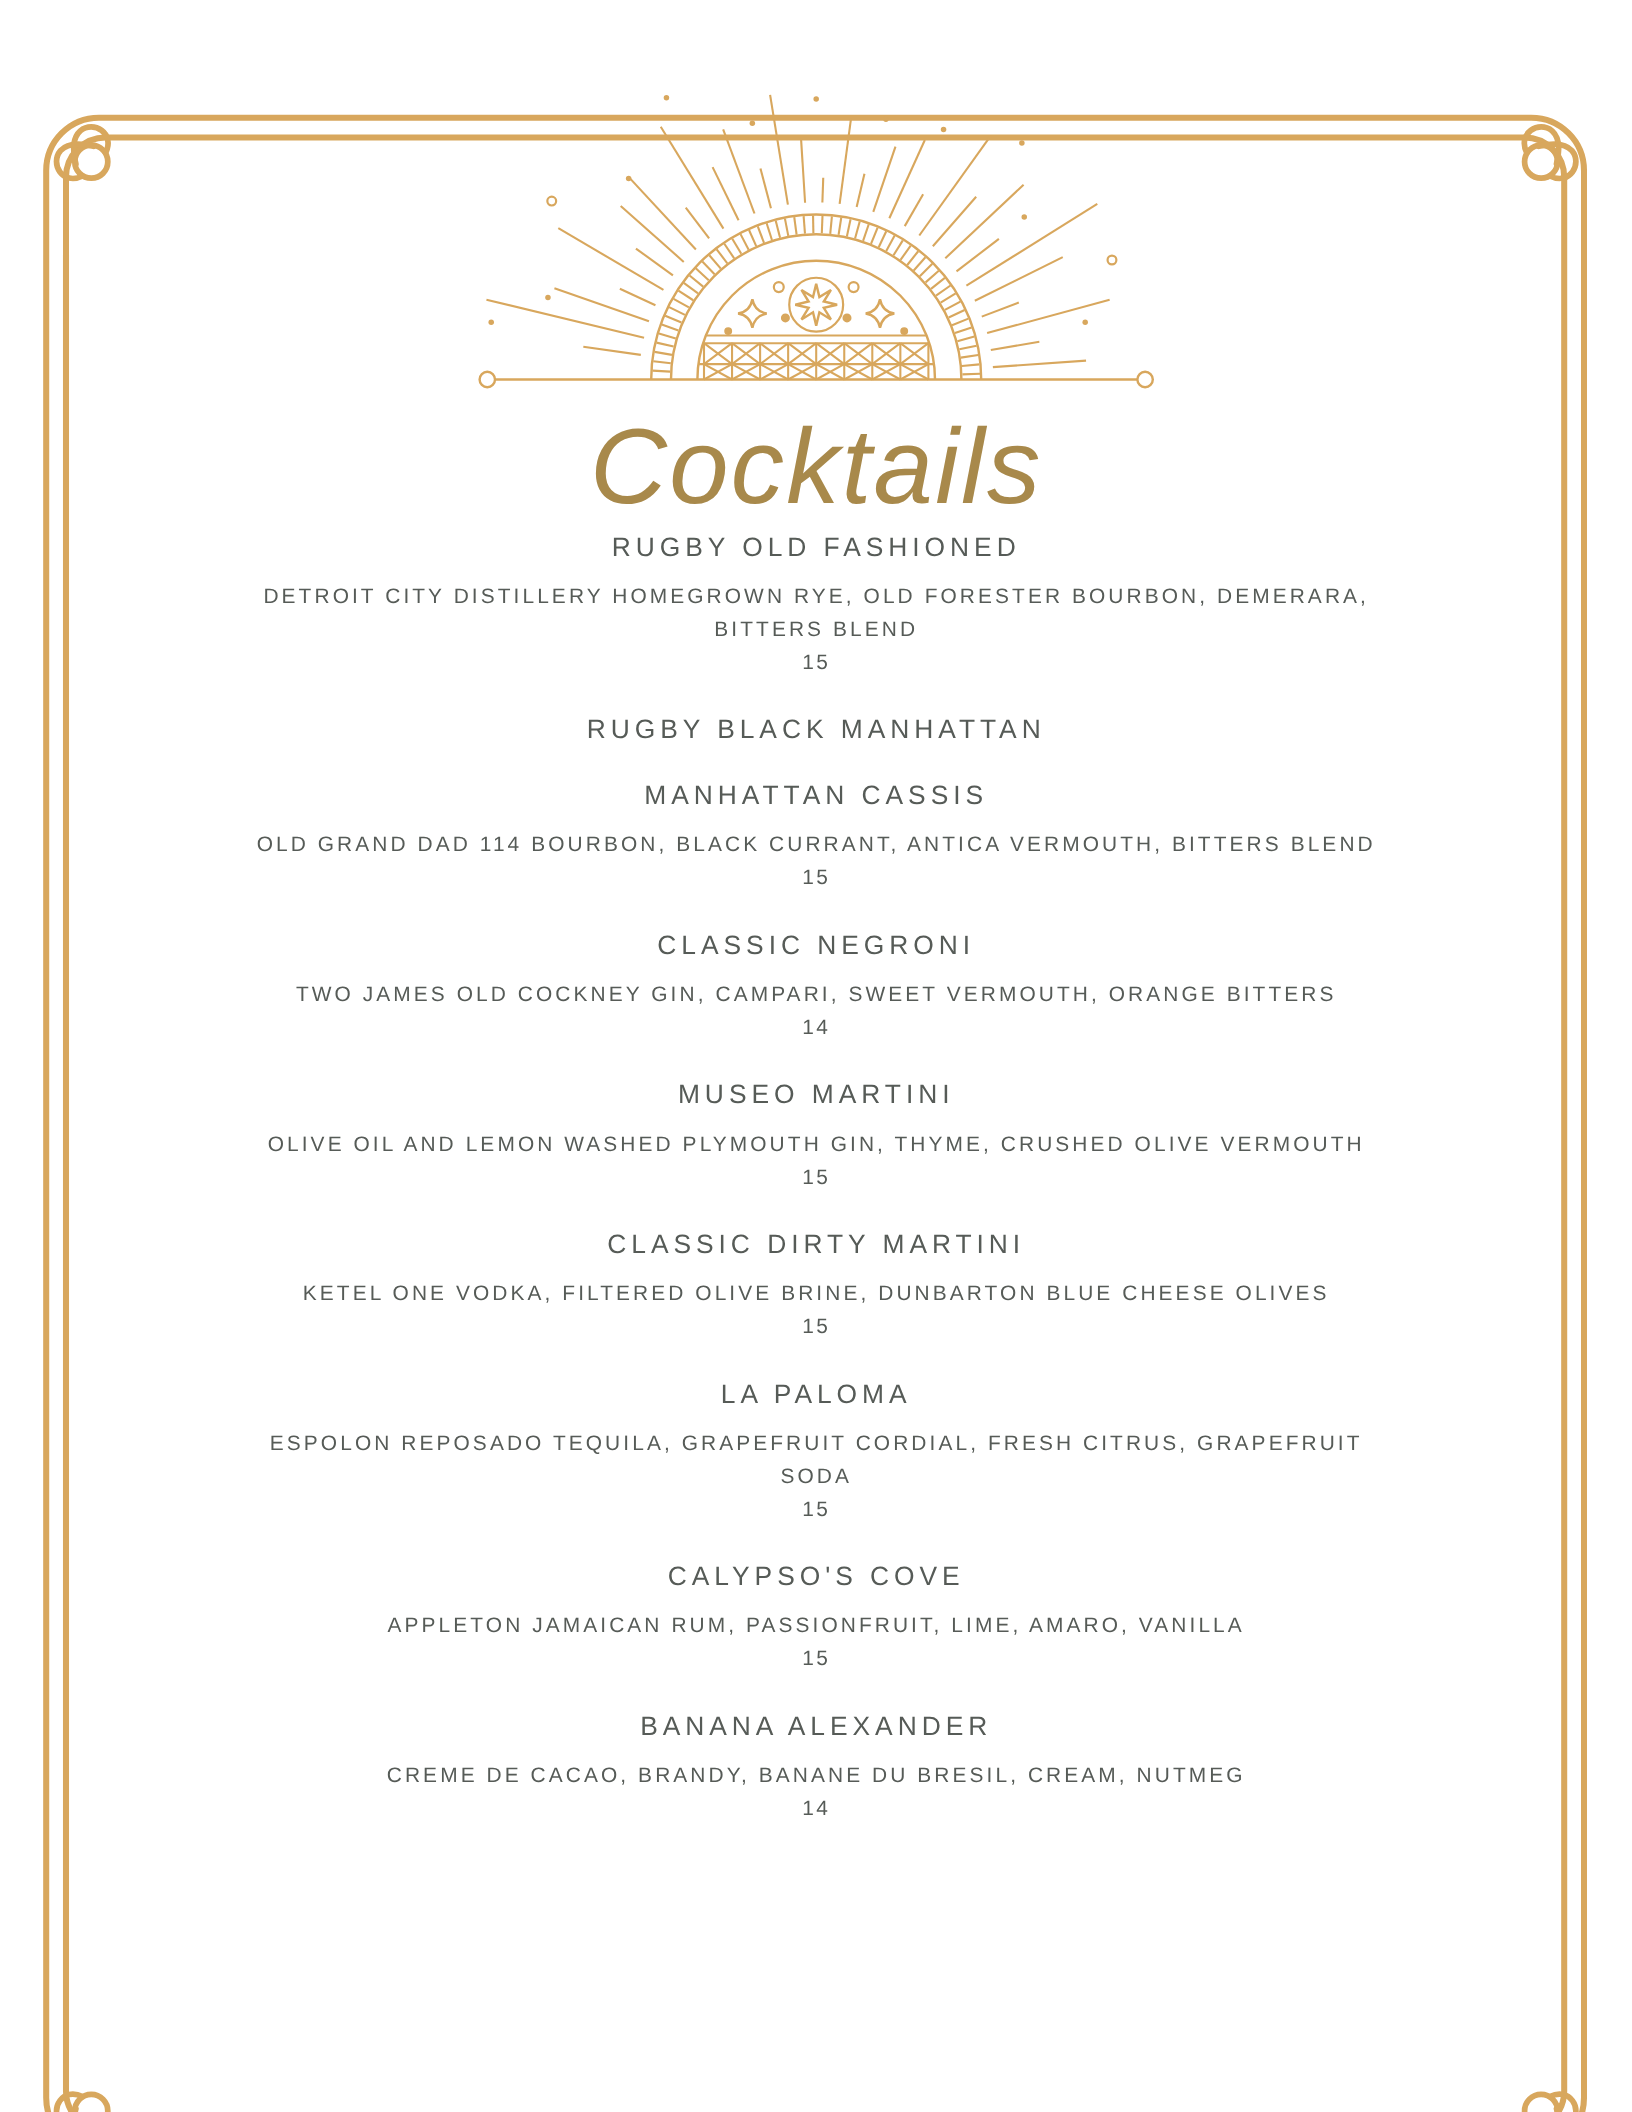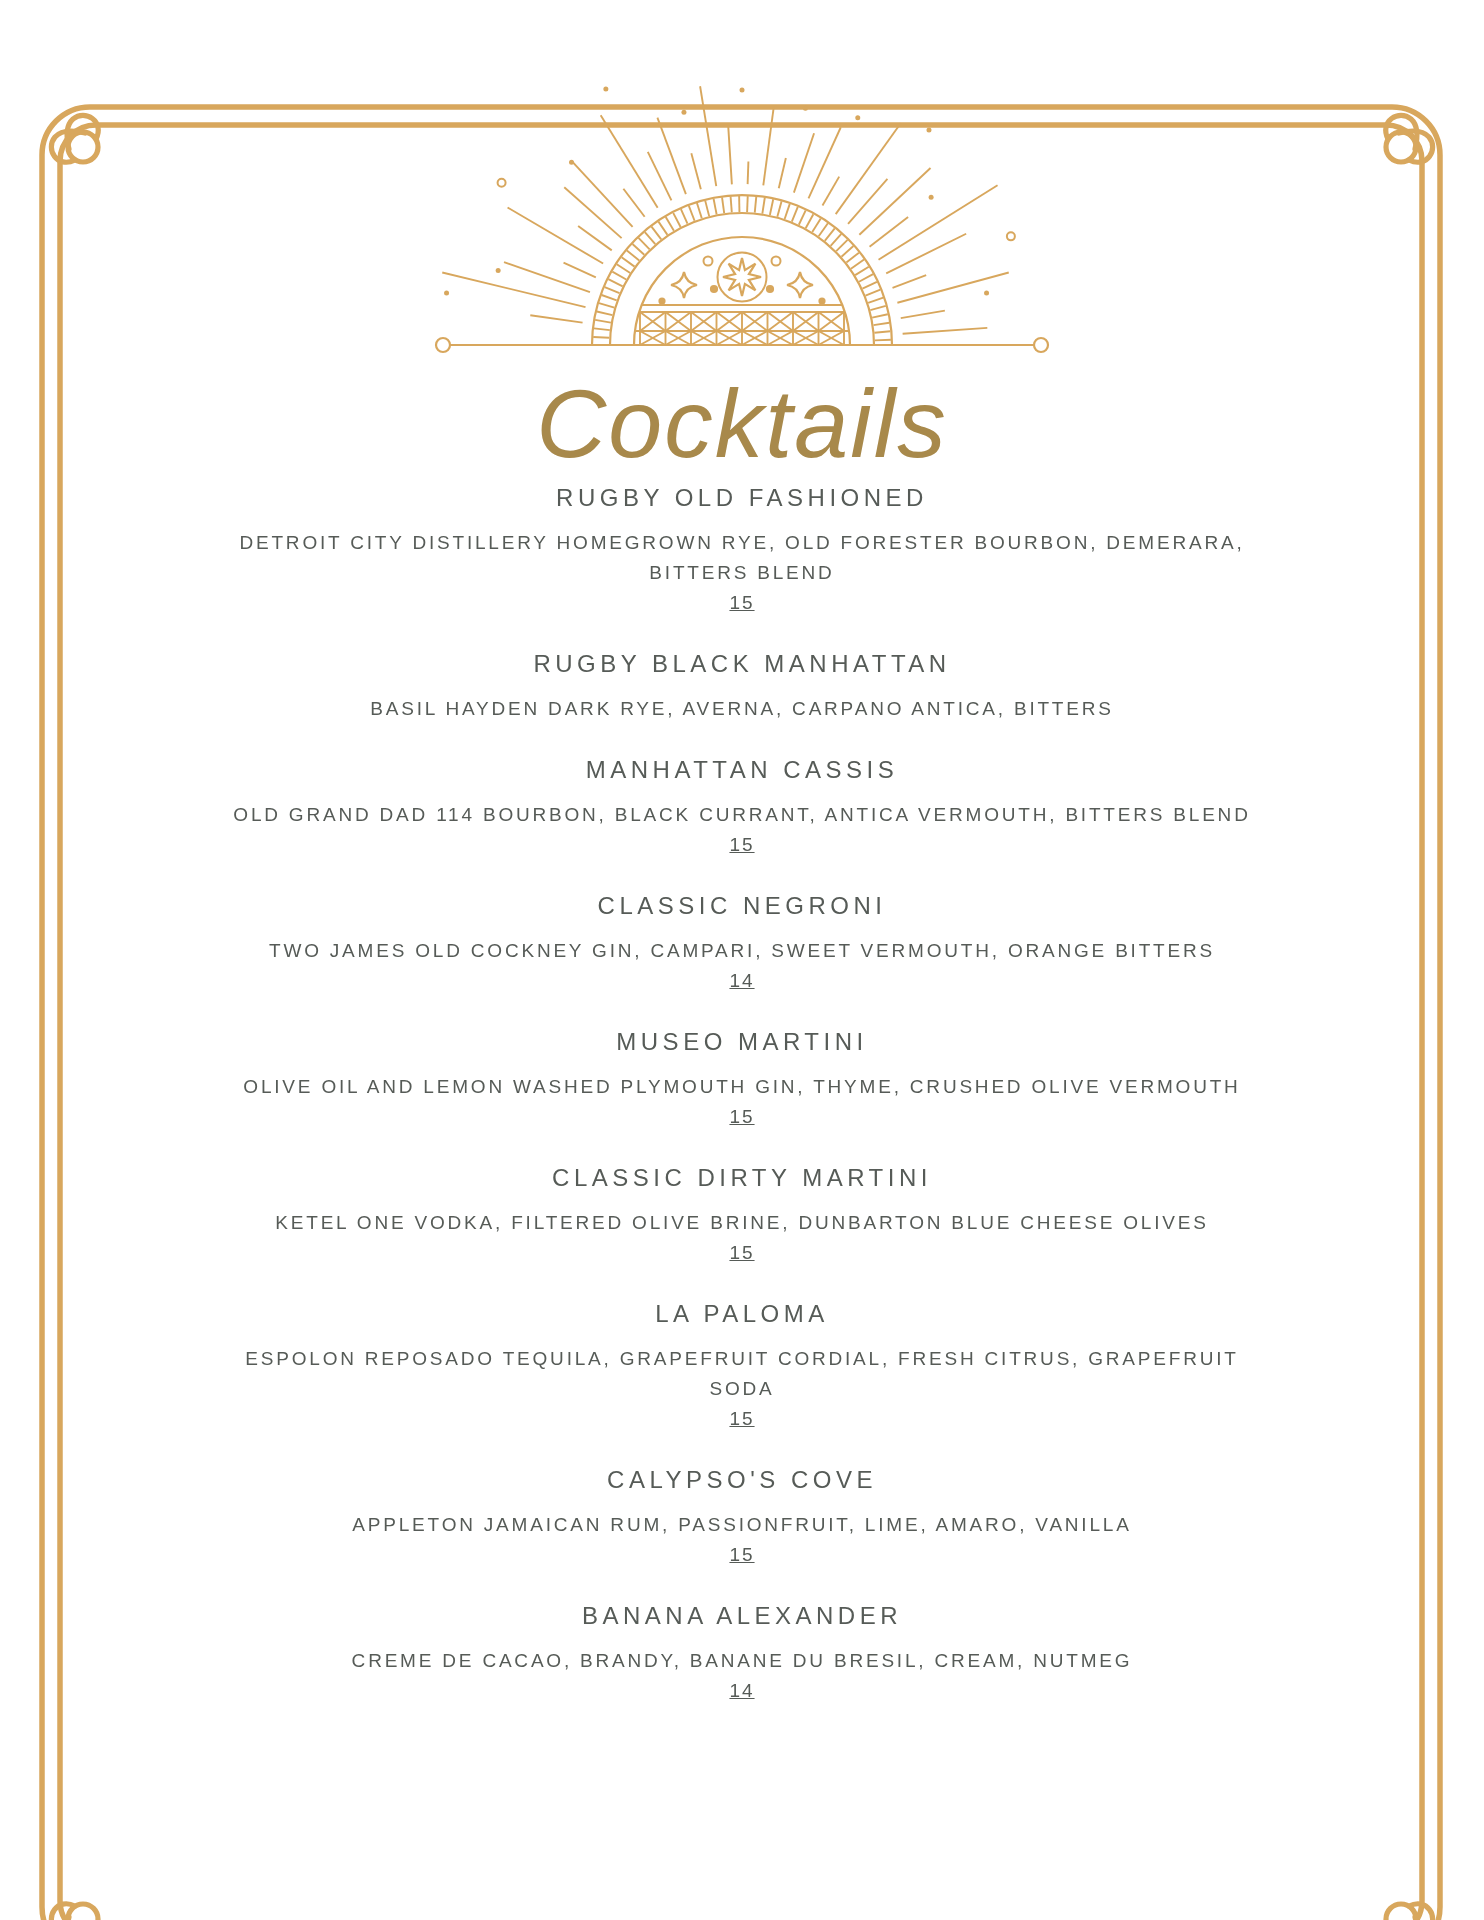--- a/index.html
+++ b/index.html
@@ -66,21 +66,20 @@
     line-height:30px;
     letter-spacing:2.8px;
     color:var(--text);
     white-space:nowrap;
   }
   .item-price{
     font-size:19px;
     line-height:30px;
     letter-spacing:2px;
     color:var(--text);
-    text-decoration:underline;
   }
 </style>
 </head>
 <body>
 
 <div class="page">
 
   <svg class="border-svg" viewBox="0 0 1484 1920" aria-hidden="true">
     <rect class="b" x="42" y="34" width="1398" height="1848" rx="48"></rect>
     <rect class="b" x="60" y="52" width="1362" height="1812" rx="36"></rect>
@@ -295,23 +294,20 @@
       <h2 class="item-name">RUGBY OLD FASHIONED</h2>
       <div class="item-ingredients">
           <div class="ing-line">DETROIT CITY DISTILLERY HOMEGROWN RYE, OLD FORESTER BOURBON, DEMERARA,</div>
           <div class="ing-line">BITTERS BLEND</div>
         </div>
       <div class="item-price">15</div>
     </section>
 
     <section class="item">
       <h2 class="item-name">RUGBY BLACK MANHATTAN</h2>
-      <div class="item-ingredients">
-          <div class="ing-line">BASIL HAYDEN DARK RYE, AVERNA, CARPANO ANTICA, BITTERS</div>
-        </div>
     </section>
 
     <section class="item">
       <h2 class="item-name">MANHATTAN CASSIS</h2>
       <div class="item-ingredients">
           <div class="ing-line">OLD GRAND DAD 114 BOURBON, BLACK CURRANT, ANTICA VERMOUTH, BITTERS BLEND</div>
         </div>
       <div class="item-price">15</div>
     </section>
 

